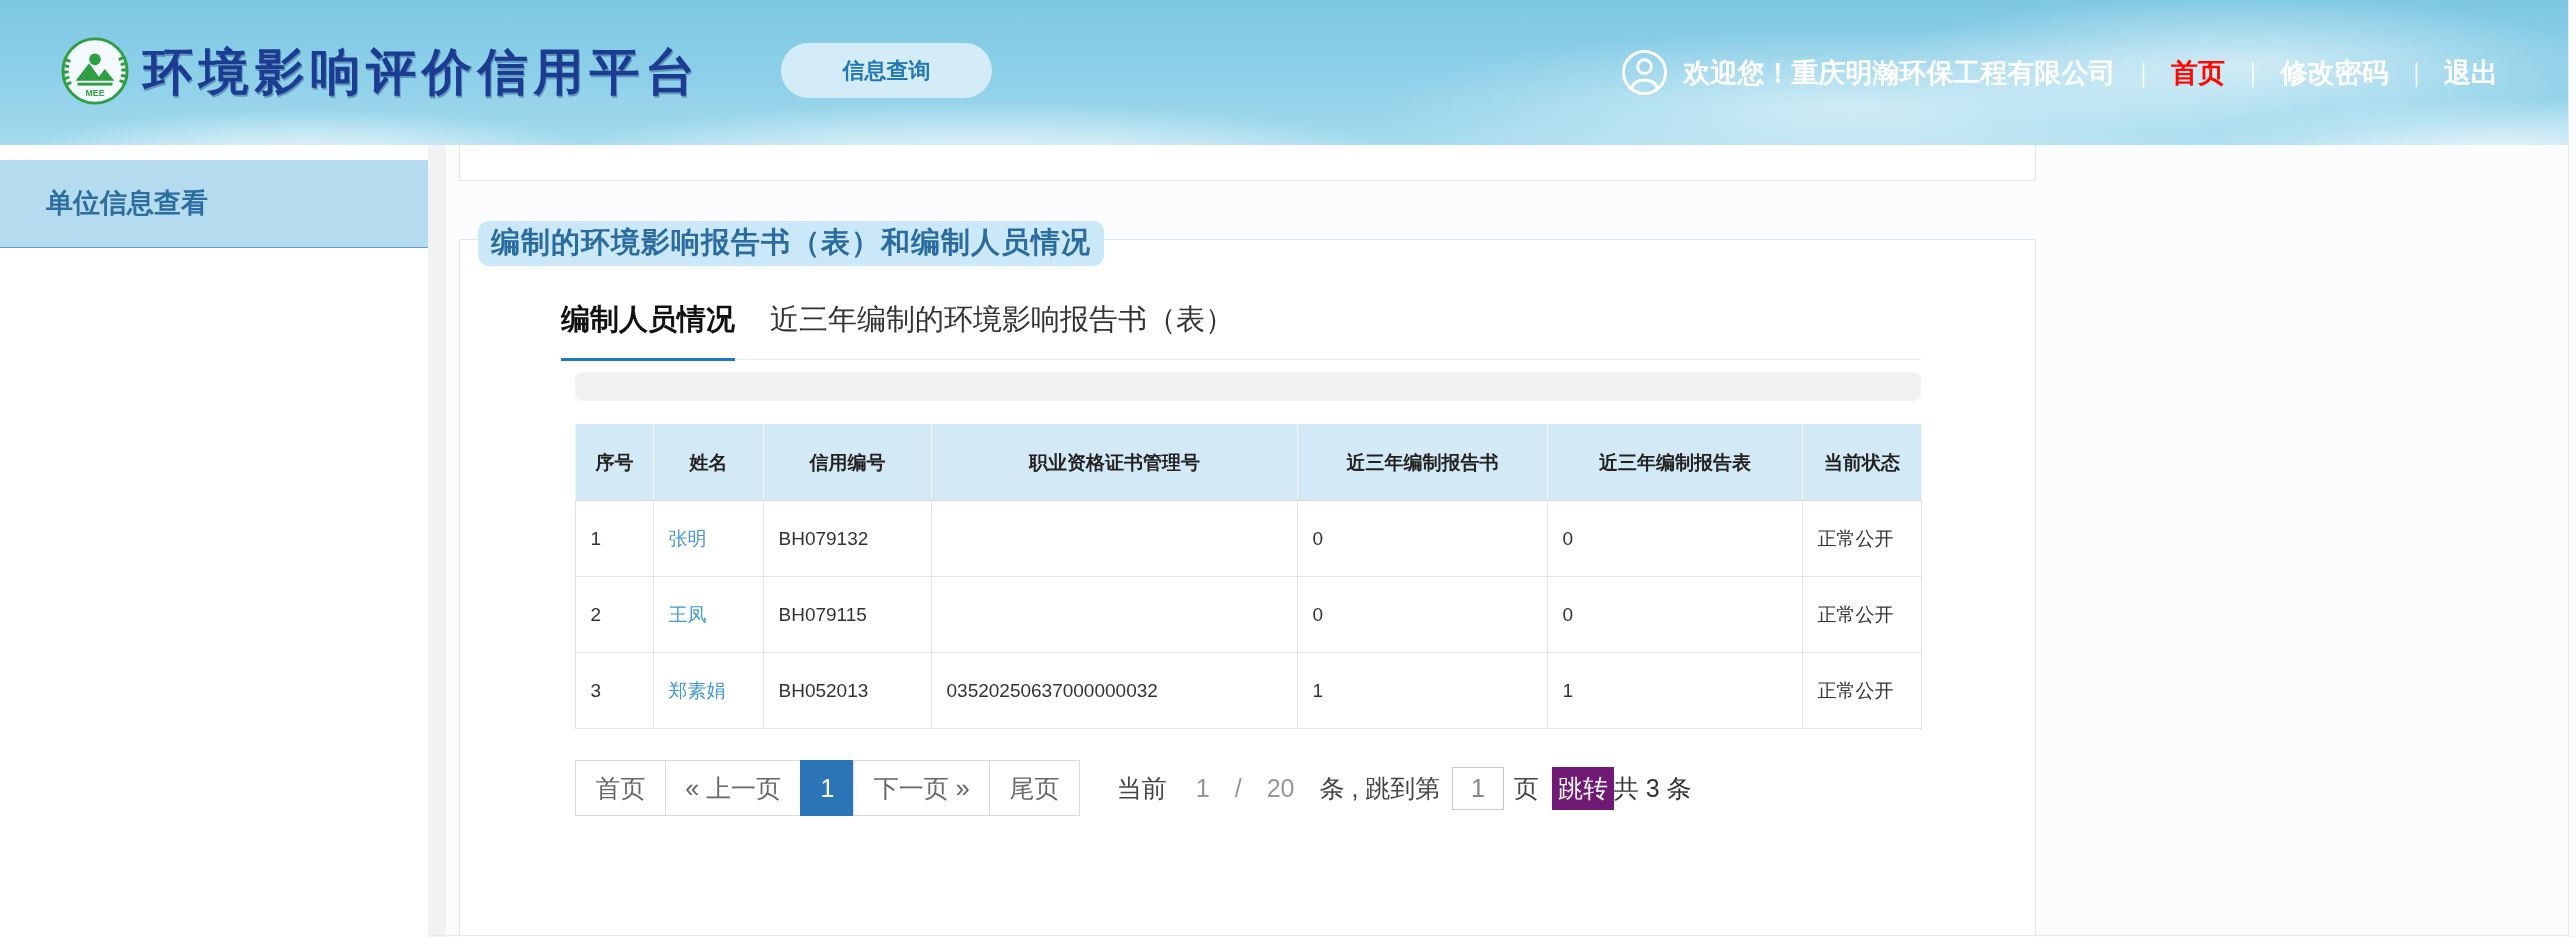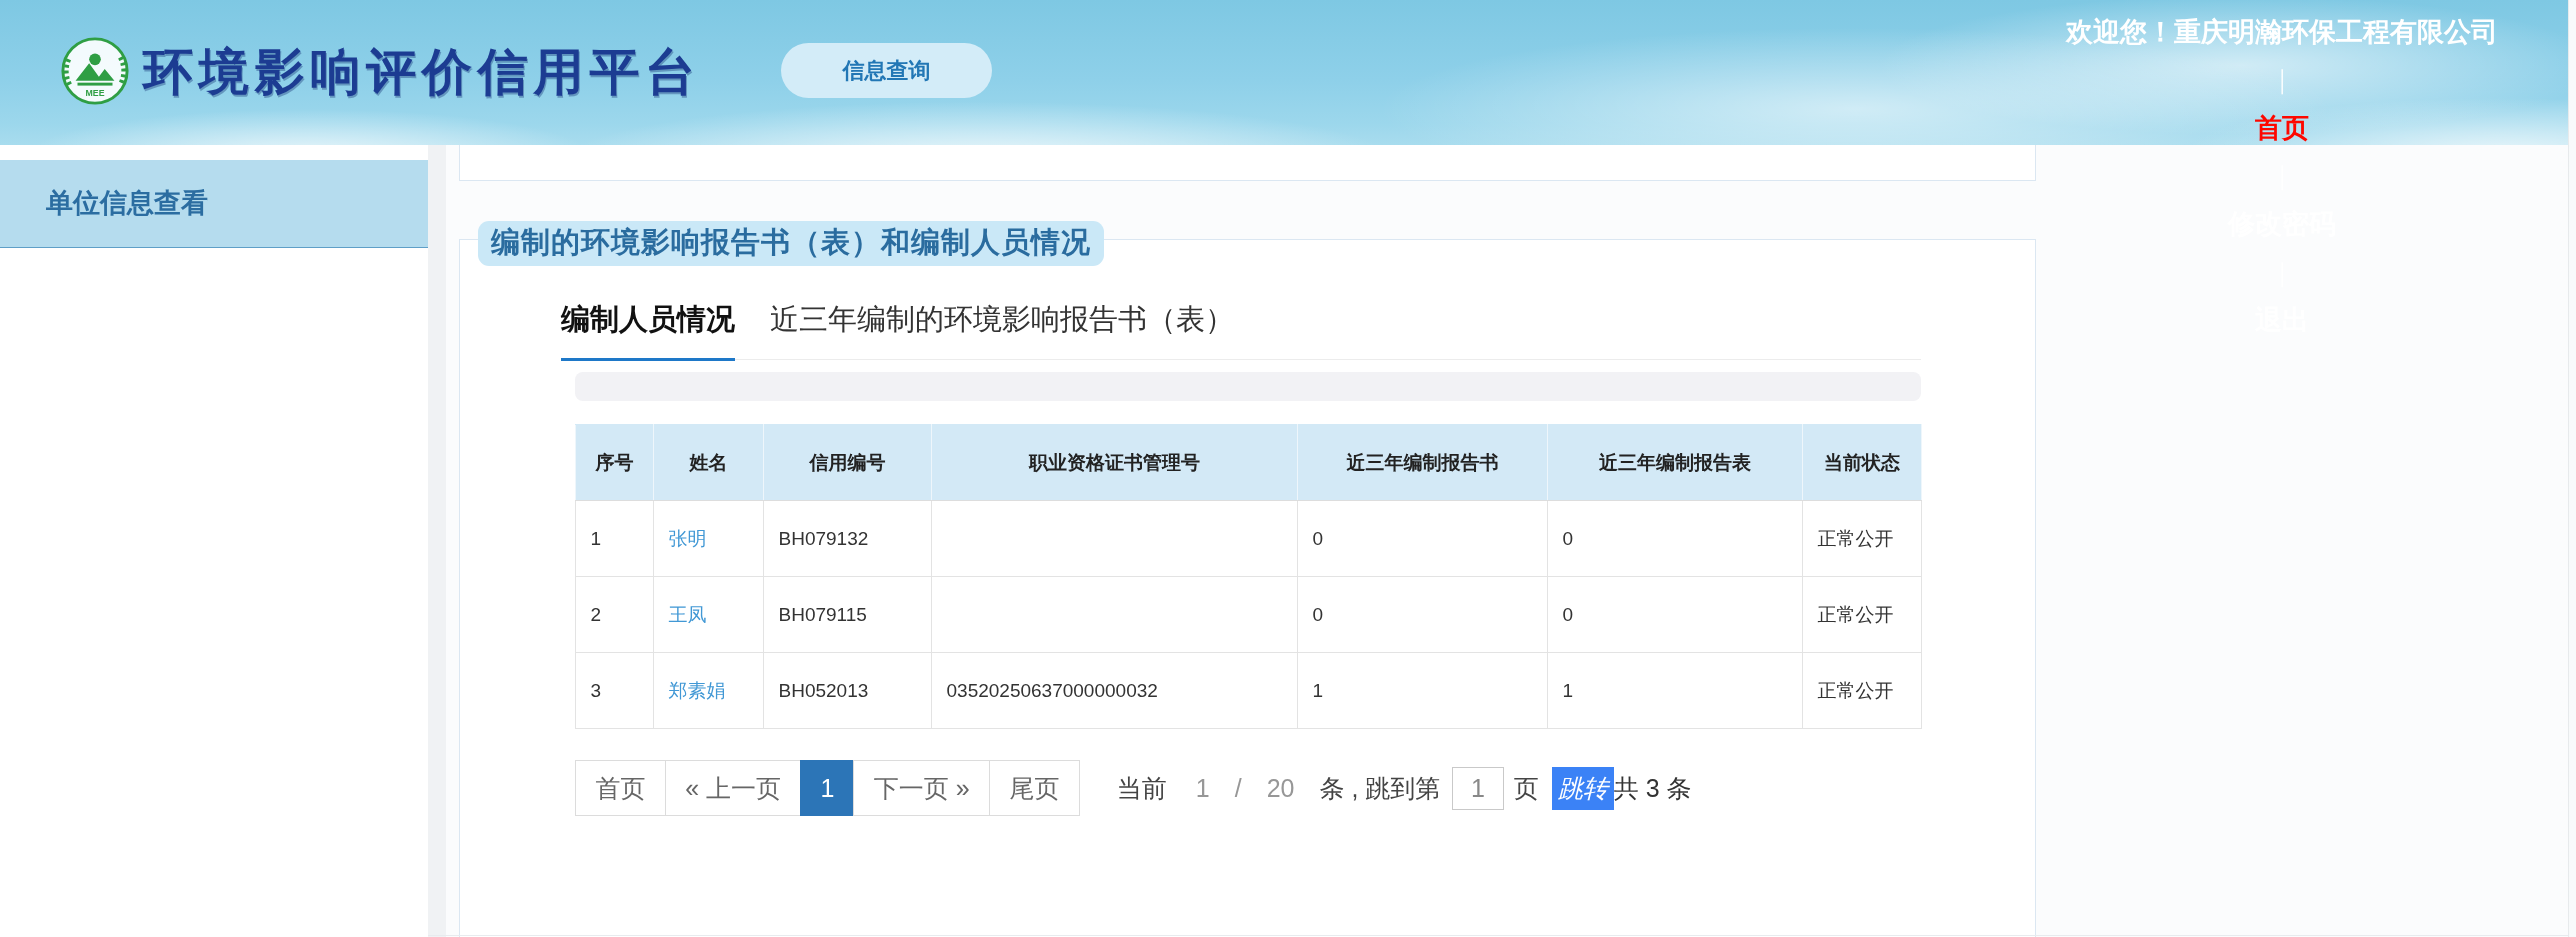--- a/index.html
+++ b/index.html
@@ -32,21 +32,21 @@
   }
   .query-btn {
     position:absolute; left:781px; top:43px; width:211px; height:55px;
     background:#d3ecf8; border:none; border-radius:28px;
     font-family:inherit; font-size:22px; font-weight:bold; color:#2277b5;
     cursor:pointer;
   }
   .user-area {
     position:absolute; right:78px; top:0; height:145px;
     display:flex; align-items:center; gap:13.6px;
-    font-size:27px; color:#ffffff; white-space:nowrap;flex-direction:column;
+    font-size:27px; color:#ffffff; white-space:nowrap;
   }
   .user-icon { width:47px; height:47px; margin-right:1.9px; }
   .welcome { font-weight:bold; }
   .hdr-sep { color:rgba(255,255,255,.9); font-size:25px; padding:0 1.9px; }
   .hdr-link { font-weight:bold; color:#ffffff; cursor:pointer; text-decoration:none; }
   .hdr-link.red { color:#fe0800; }
 
   
   .scrollbar-strip {
     position:absolute; right:0; top:0; width:7.8px; height:938px;
@@ -121,22 +121,22 @@
   .pg-info { display:flex; align-items:center; margin-left:37px; }
   .pg-info .dim { color:#979797; }
   .m30 { margin-left:29px; } .m26 { margin-left:25px; } .m10 { margin-left:9.7px; }
   .jump-input {
     width:52px; height:43px; margin-left:11.6px;
     border:1px solid #c9c9c9; background:#fff; text-align:center;
     font-family:inherit; font-size:25px; color:#888;
   }
   .jump-btn {
     height:43px; padding:0 5.8px; margin-left:13.6px;
-    background:#3b82f6; border:none; color:#fff;
-    font-family:inherit; font-size:25px; cursor:pointer;font-style:italic;
+    background:#701a75; border:none; color:#fff;
+    font-family:inherit; font-size:25px; cursor:pointer;
   }
   .total { color:#333; }
 
   .bottom-line { position:absolute; left:428px; top:935px; width:2141px; height:1px; background:#e8ebee; }
 </style>
 </head>
 <body>
 
 <div id="screen">
 

